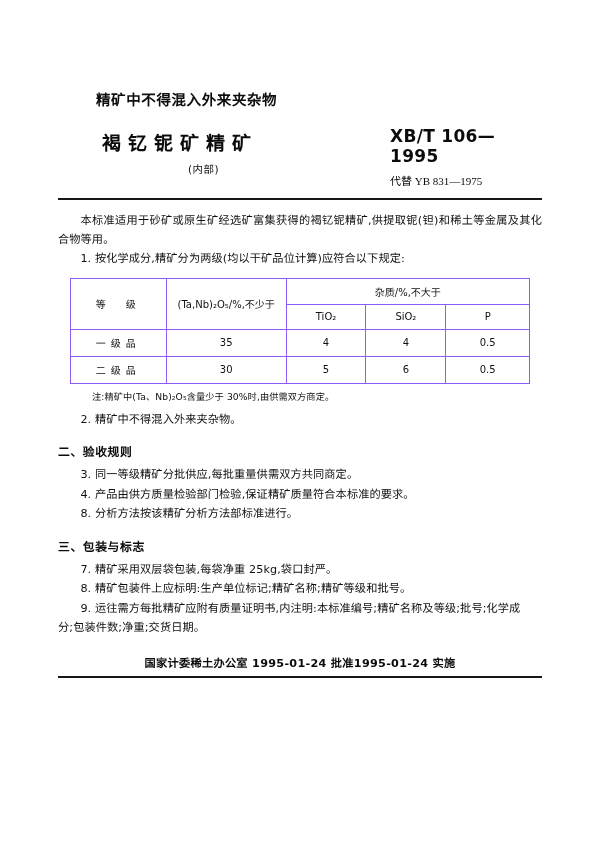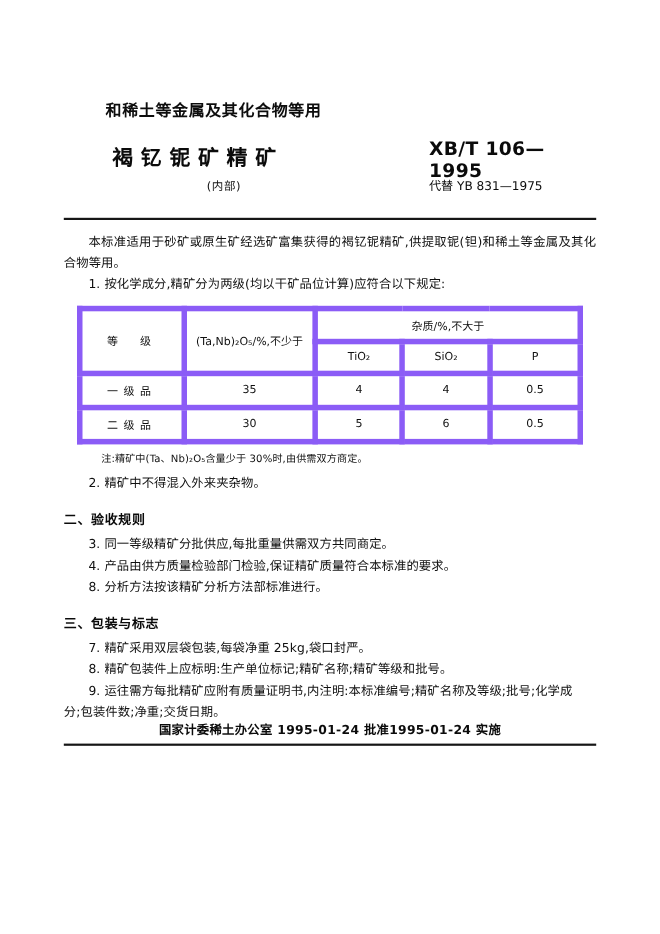--- a/index.html
+++ b/index.html
@@ -73,25 +73,26 @@
     font-size: 17px;
     font-weight: bold;
     letter-spacing: 0.3px;
     color: #0b0b0b;
     text-align: left;
     width: 152px;
   }
   .std-replaces {
     position: absolute;
     right: 0;
-    top: 72px;
+    top: 84px;
     font-size: 11px;
     color: #0b0b0b;
     width: 152px;
     text-align: left;
+    font-family: Liberation Serif, serif;
   }
 
   
   .rule-top {
     height: 0;
     border-top: 2.4px solid #161616;
     margin-top: 6px;
   }
   .rule-bottom {
     position: absolute;
@@ -142,21 +143,21 @@
     width: 460px;
   }
   table.spec {
     border-collapse: collapse;
     width: 460px;
     font-size: 10px;
     color: #101010;
   }
   table.spec td,
   table.spec th {
-    border: 5px solid #8b5cf6;
+    border: 1px solid #8b5cf6;
     text-align: center;
     vertical-align: middle;
     font-weight: normal;
     padding: 0;
   }
   table.spec .hrow-a td { height: 25px; }
   table.spec .hrow-b td { height: 24px; }
   table.spec .drow td { height: 26px; }
   .c-grade  { width: 96px; }
   .c-oxide  { width: 120px; }
@@ -190,21 +191,21 @@
   }
 </style>
 </head>
 <body>
 
 <div class="page">
 
   <div class="content">
 
     <div class="masthead">
-      <div class="org-line">和稀土等金属及其化合物等用</div>
+      <div class="org-line">精矿中不得混入外来夹杂物</div>
 
       <div class="doc-title">褐钇铌矿精矿</div>
 
       <div class="doc-subtitle">(内部)</div>
 
       <div class="std-number">XB/T 106—1995</div>
 
       <div class="std-replaces">代替 YB 831—1975</div>
     </div>
 

